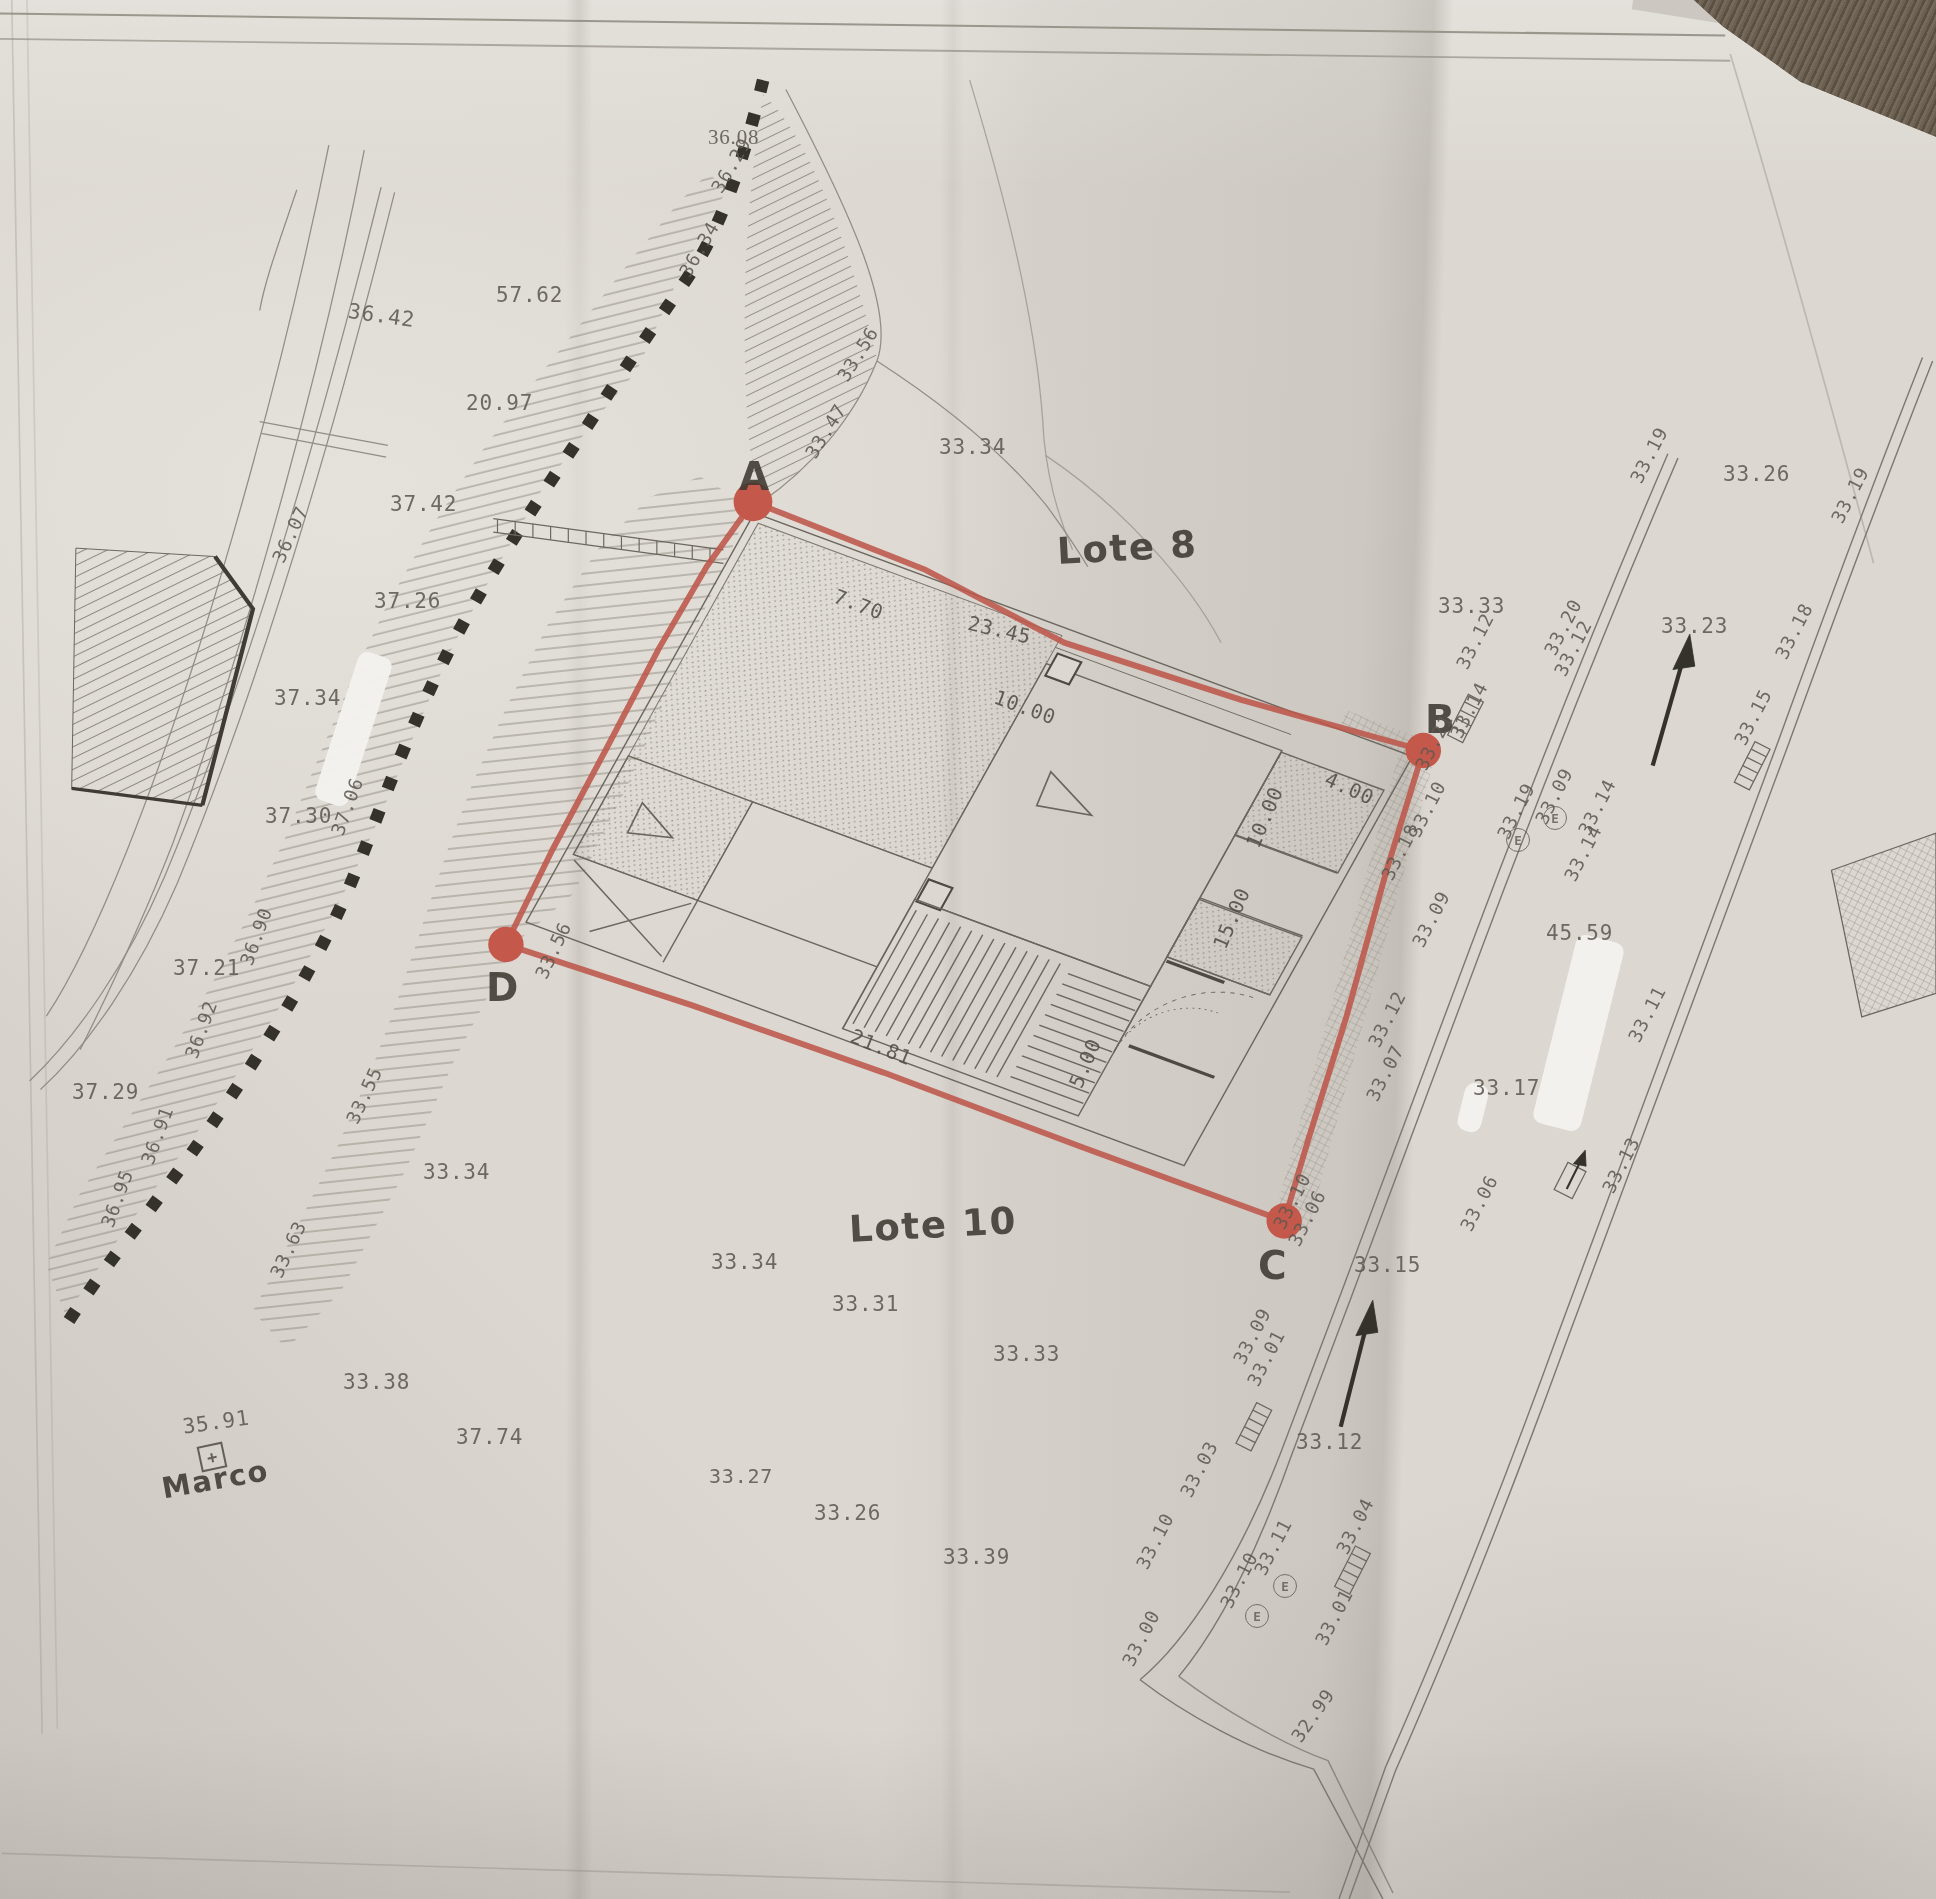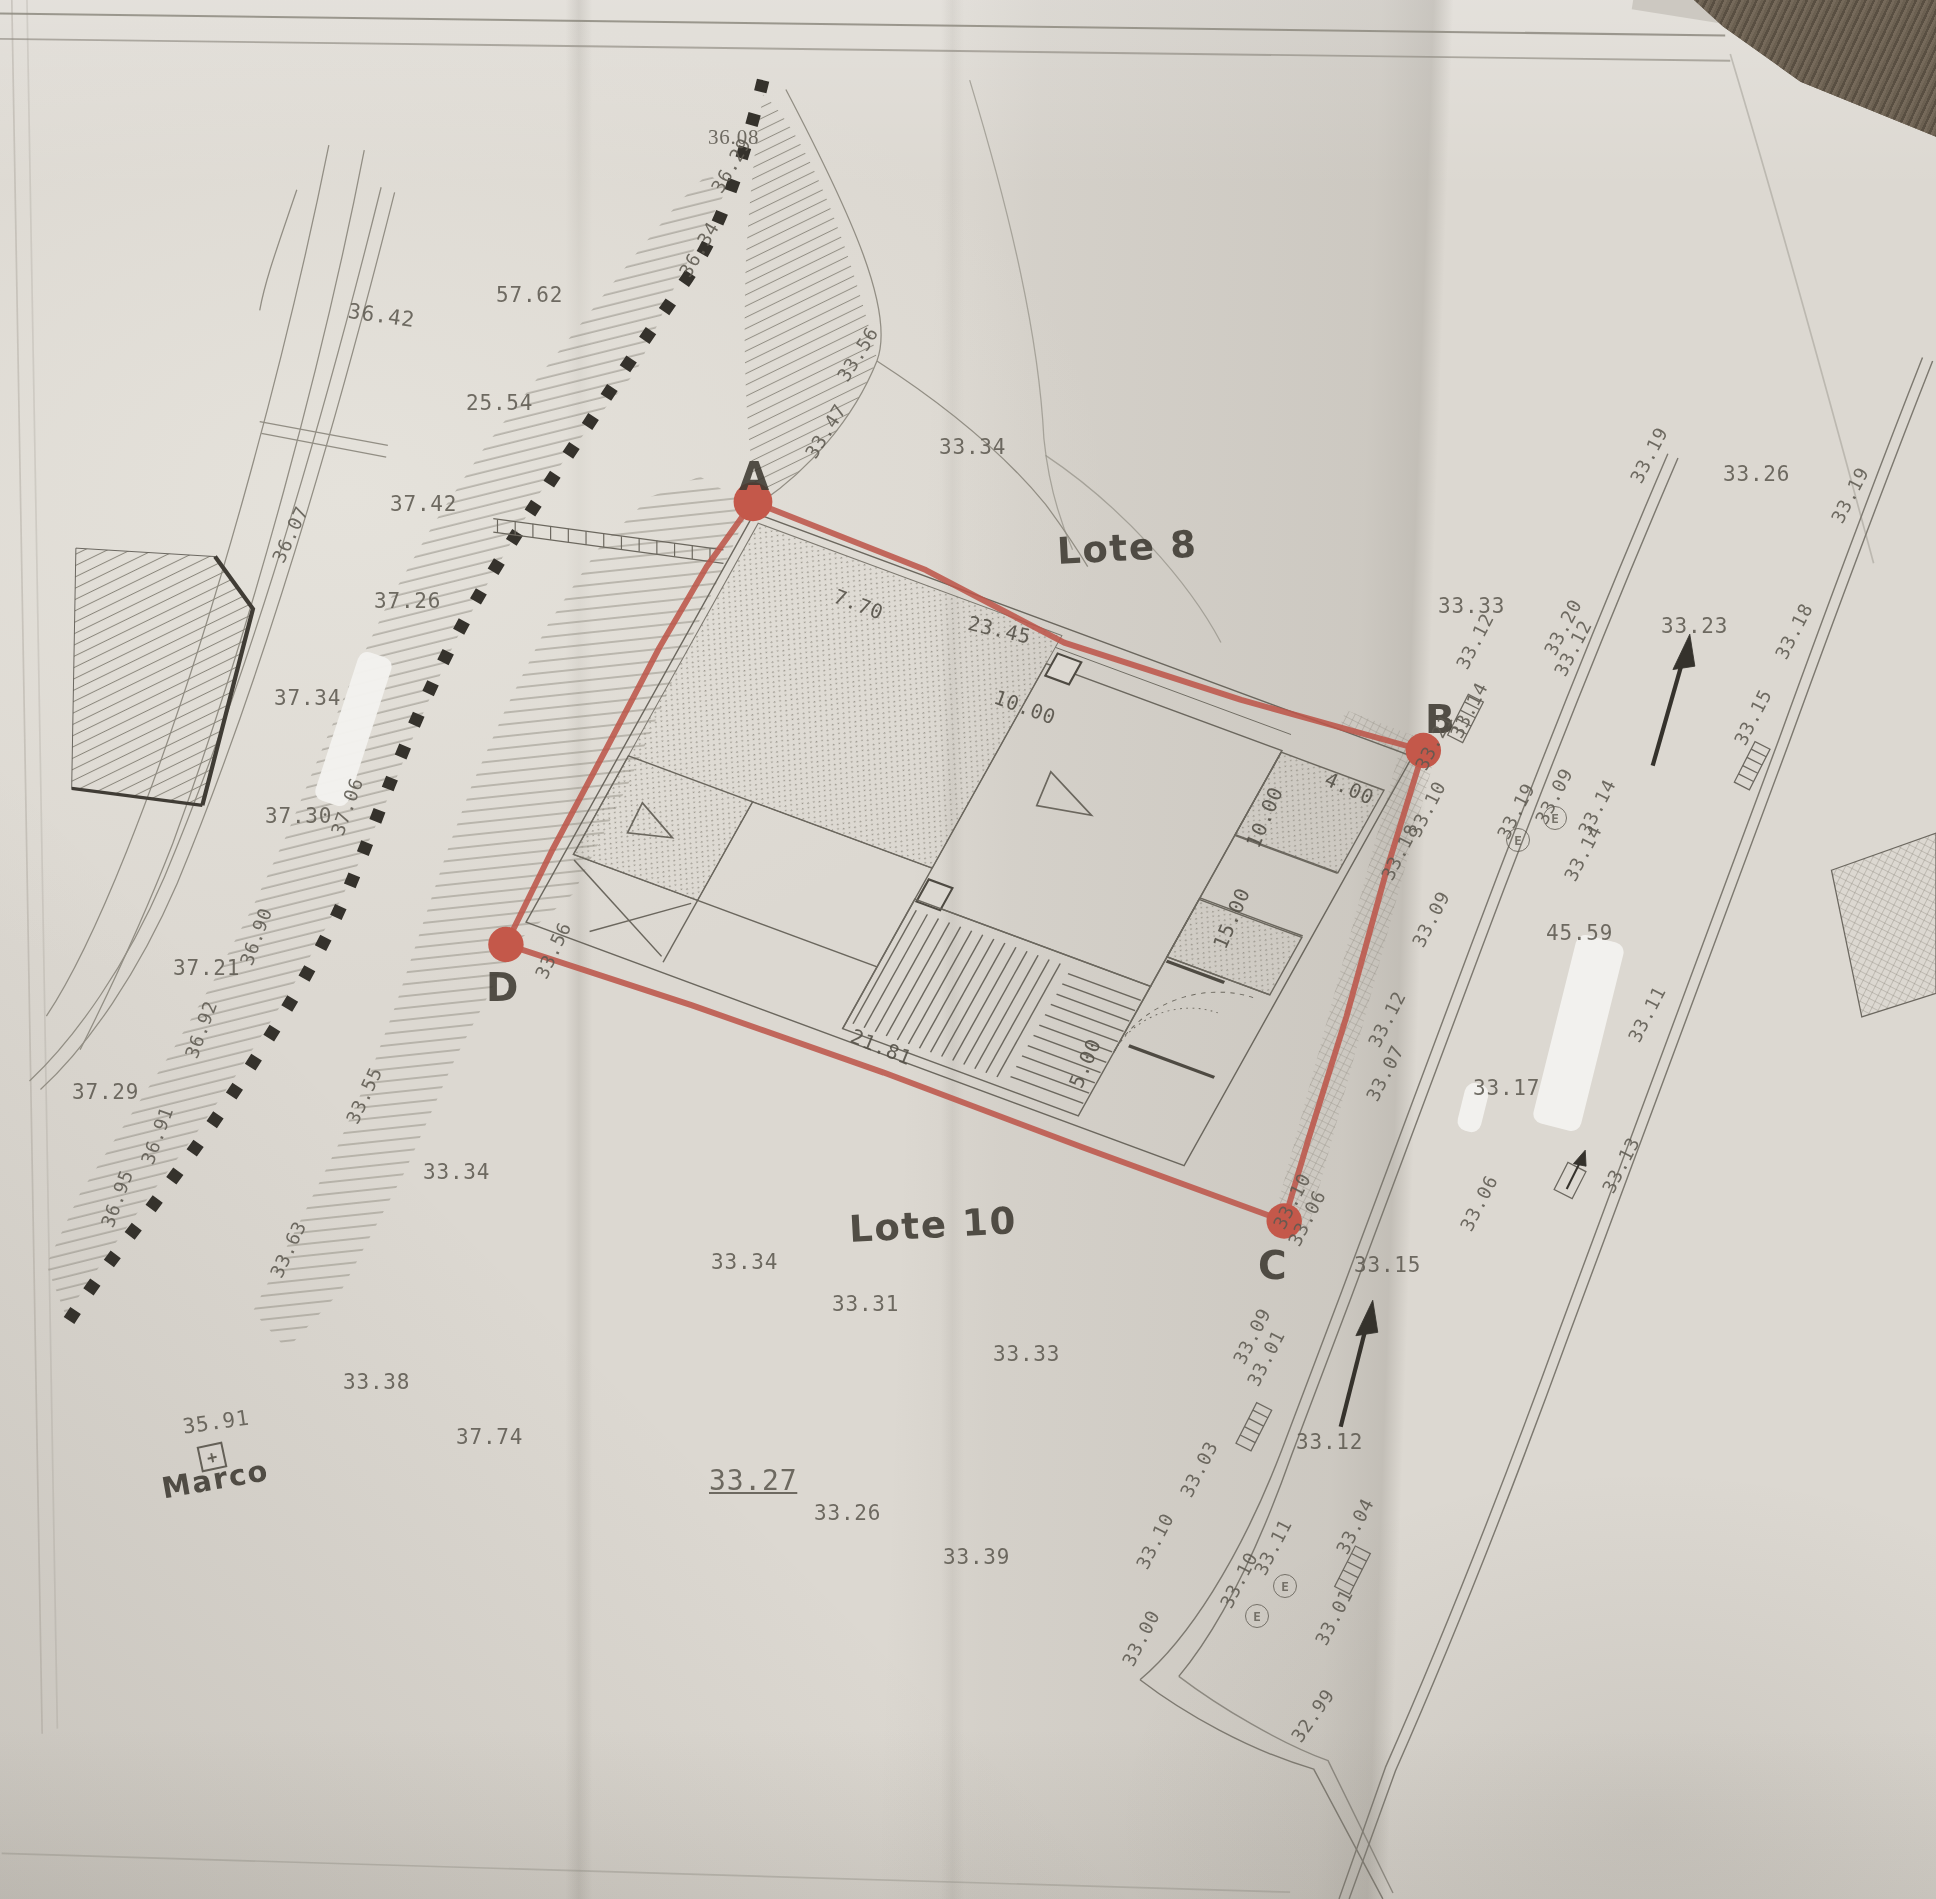--- a/index.html
+++ b/index.html
@@ -280,42 +280,42 @@
       <div class="lbl dim" style="left: 971px; top: 611px; font-size: 20px; transform: rotate(13deg);">23.45</div>
       <div class="lbl dim" style="left: 999px; top: 685px; font-size: 20px; transform: rotate(20deg);">10.00</div>
       <div class="lbl dim" style="left: 1331px; top: 767px; font-size: 20px; transform: rotate(24deg);">4.00</div>
       <div class="lbl dim" style="left: 1241px; top: 842px; font-size: 20px; transform: rotate(-67deg);">10.00</div>
       <div class="lbl dim" style="left: 1208px; top: 943px; font-size: 20px; transform: rotate(-67deg);">15.00</div>
       <div class="lbl dim" style="left: 1064px; top: 1082px; font-size: 20px; transform: rotate(-67deg);">5.00</div>
       <div class="lbl dim" style="left: 856px; top: 1024px; font-size: 20px; transform: rotate(22deg);">21.81</div>
       <div class="lbl elev" style="left: 708px; top: 125px; font-size: 21px; transform: rotate(0deg); font-family: Liberation Serif, serif;">36.08</div>
       <div class="lbl elev" style="left: 350px; top: 299px; font-size: 21px; transform: rotate(8deg);">36.42</div>
       <div class="lbl elev" style="left: 496px; top: 283px; font-size: 21px; transform: rotate(0deg);">57.62</div>
-      <div class="lbl elev" style="left: 466px; top: 391px; font-size: 21px; transform: rotate(0deg);">25.54</div>
+      <div class="lbl elev" style="left: 466px; top: 391px; font-size: 21px; transform: rotate(0deg);">20.97</div>
       <div class="lbl elev" style="left: 390px; top: 492px; font-size: 21px; transform: rotate(0deg);">37.42</div>
       <div class="lbl elev" style="left: 374px; top: 589px; font-size: 21px; transform: rotate(0deg);">37.26</div>
       <div class="lbl elev" style="left: 274px; top: 686px; font-size: 21px; transform: rotate(0deg);">37.34</div>
       <div class="lbl elev" style="left: 265px; top: 804px; font-size: 21px; transform: rotate(0deg);">37.30</div>
       <div class="lbl elev" style="left: 173px; top: 956px; font-size: 21px; transform: rotate(0deg);">37.21</div>
       <div class="lbl elev" style="left: 72px; top: 1080px; font-size: 21px; transform: rotate(0deg);">37.29</div>
       <div class="lbl elev" style="left: 939px; top: 435px; font-size: 21px; transform: rotate(0deg);">33.34</div>
       <div class="lbl elev" style="left: 1438px; top: 594px; font-size: 21px; transform: rotate(0deg);">33.33</div>
       <div class="lbl elev" style="left: 1723px; top: 462px; font-size: 21px; transform: rotate(0deg);">33.26</div>
       <div class="lbl elev" style="left: 1661px; top: 614px; font-size: 21px; transform: rotate(0deg);">33.23</div>
       <div class="lbl elev" style="left: 1546px; top: 921px; font-size: 21px; transform: rotate(0deg);">45.59</div>
       <div class="lbl elev" style="left: 1473px; top: 1076px; font-size: 21px; transform: rotate(0deg);">33.17</div>
       <div class="lbl elev" style="left: 1354px; top: 1253px; font-size: 21px; transform: rotate(0deg);">33.15</div>
       <div class="lbl elev" style="left: 1296px; top: 1430px; font-size: 21px; transform: rotate(0deg);">33.12</div>
       <div class="lbl elev" style="left: 423px; top: 1160px; font-size: 21px; transform: rotate(0deg);">33.34</div>
       <div class="lbl elev" style="left: 343px; top: 1370px; font-size: 21px; transform: rotate(0deg);">33.38</div>
       <div class="lbl elev" style="left: 456px; top: 1425px; font-size: 21px; transform: rotate(0deg);">37.74</div>
       <div class="lbl elev" style="left: 711px; top: 1250px; font-size: 21px; transform: rotate(0deg);">33.34</div>
       <div class="lbl elev" style="left: 832px; top: 1292px; font-size: 21px; transform: rotate(0deg);">33.31</div>
       <div class="lbl elev" style="left: 993px; top: 1342px; font-size: 21px; transform: rotate(0deg);">33.33</div>
-      <div class="lbl elev" style="left: 709px; top: 1464px; font-size: 28px; transform: rotate(0deg); text-decoration: underline;">33.27</div>
+      <div class="lbl elev" style="left: 709px; top: 1464px; font-size: 20px; transform: rotate(0deg);">33.27</div>
       <div class="lbl elev" style="left: 814px; top: 1501px; font-size: 21px; transform: rotate(0deg);">33.26</div>
       <div class="lbl elev" style="left: 943px; top: 1545px; font-size: 21px; transform: rotate(0deg);">33.39</div>
       <div class="lbl elev" style="left: 707px; top: 186px; font-size: 18.6px; transform: rotate(-60deg);">36.29</div>
       <div class="lbl elev" style="left: 675px; top: 270px; font-size: 18.6px; transform: rotate(-60deg);">36.34</div>
       <div class="lbl elev" style="left: 268px; top: 557px; font-size: 18.6px; transform: rotate(-65deg);">36.07</div>
       <div class="lbl elev" style="left: 327px; top: 831px; font-size: 18.6px; transform: rotate(-70deg);">37.06</div>
       <div class="lbl elev" style="left: 236px; top: 961px; font-size: 18.6px; transform: rotate(-70deg);">36.90</div>
       <div class="lbl elev" style="left: 181px; top: 1054px; font-size: 18.6px; transform: rotate(-70deg);">36.92</div>
       <div class="lbl elev" style="left: 137px; top: 1160px; font-size: 18.6px; transform: rotate(-70deg);">36.91</div>
       <div class="lbl elev" style="left: 97px; top: 1223px; font-size: 18.6px; transform: rotate(-70deg);">36.95</div>

